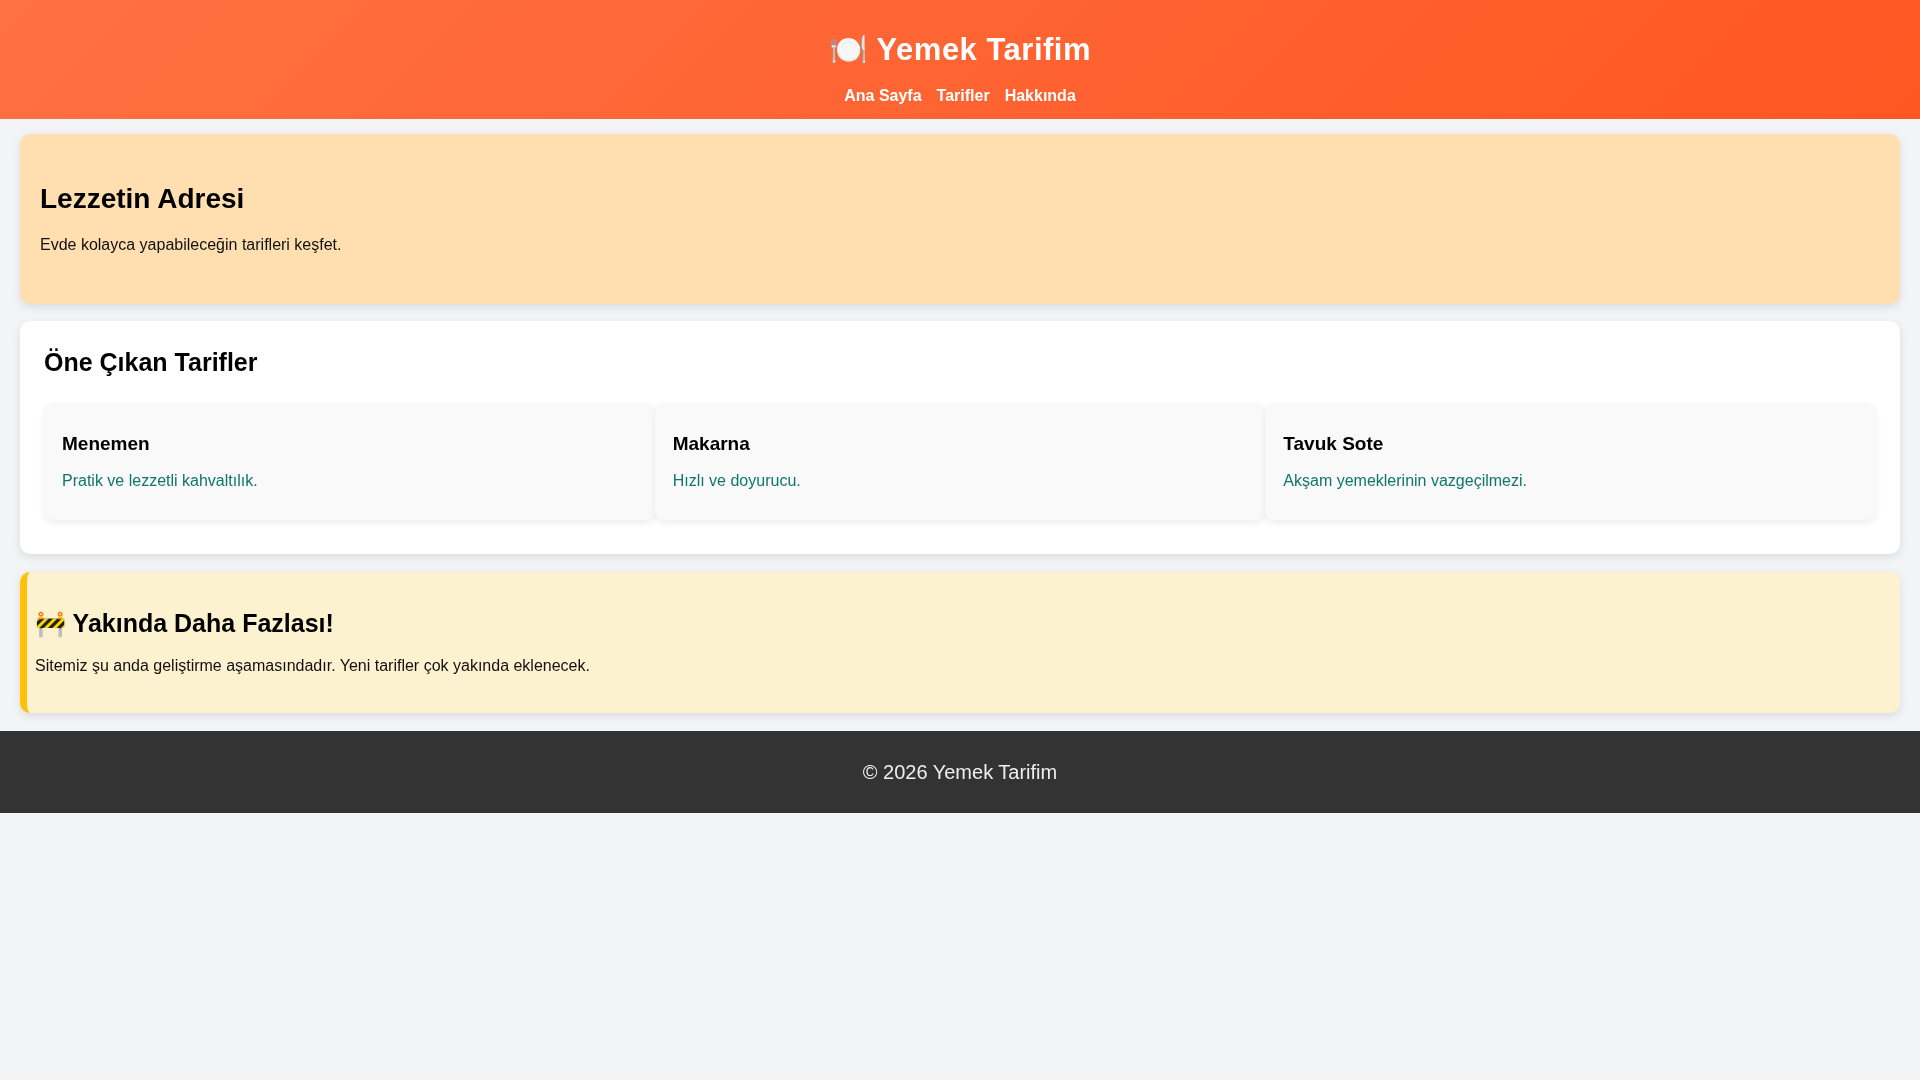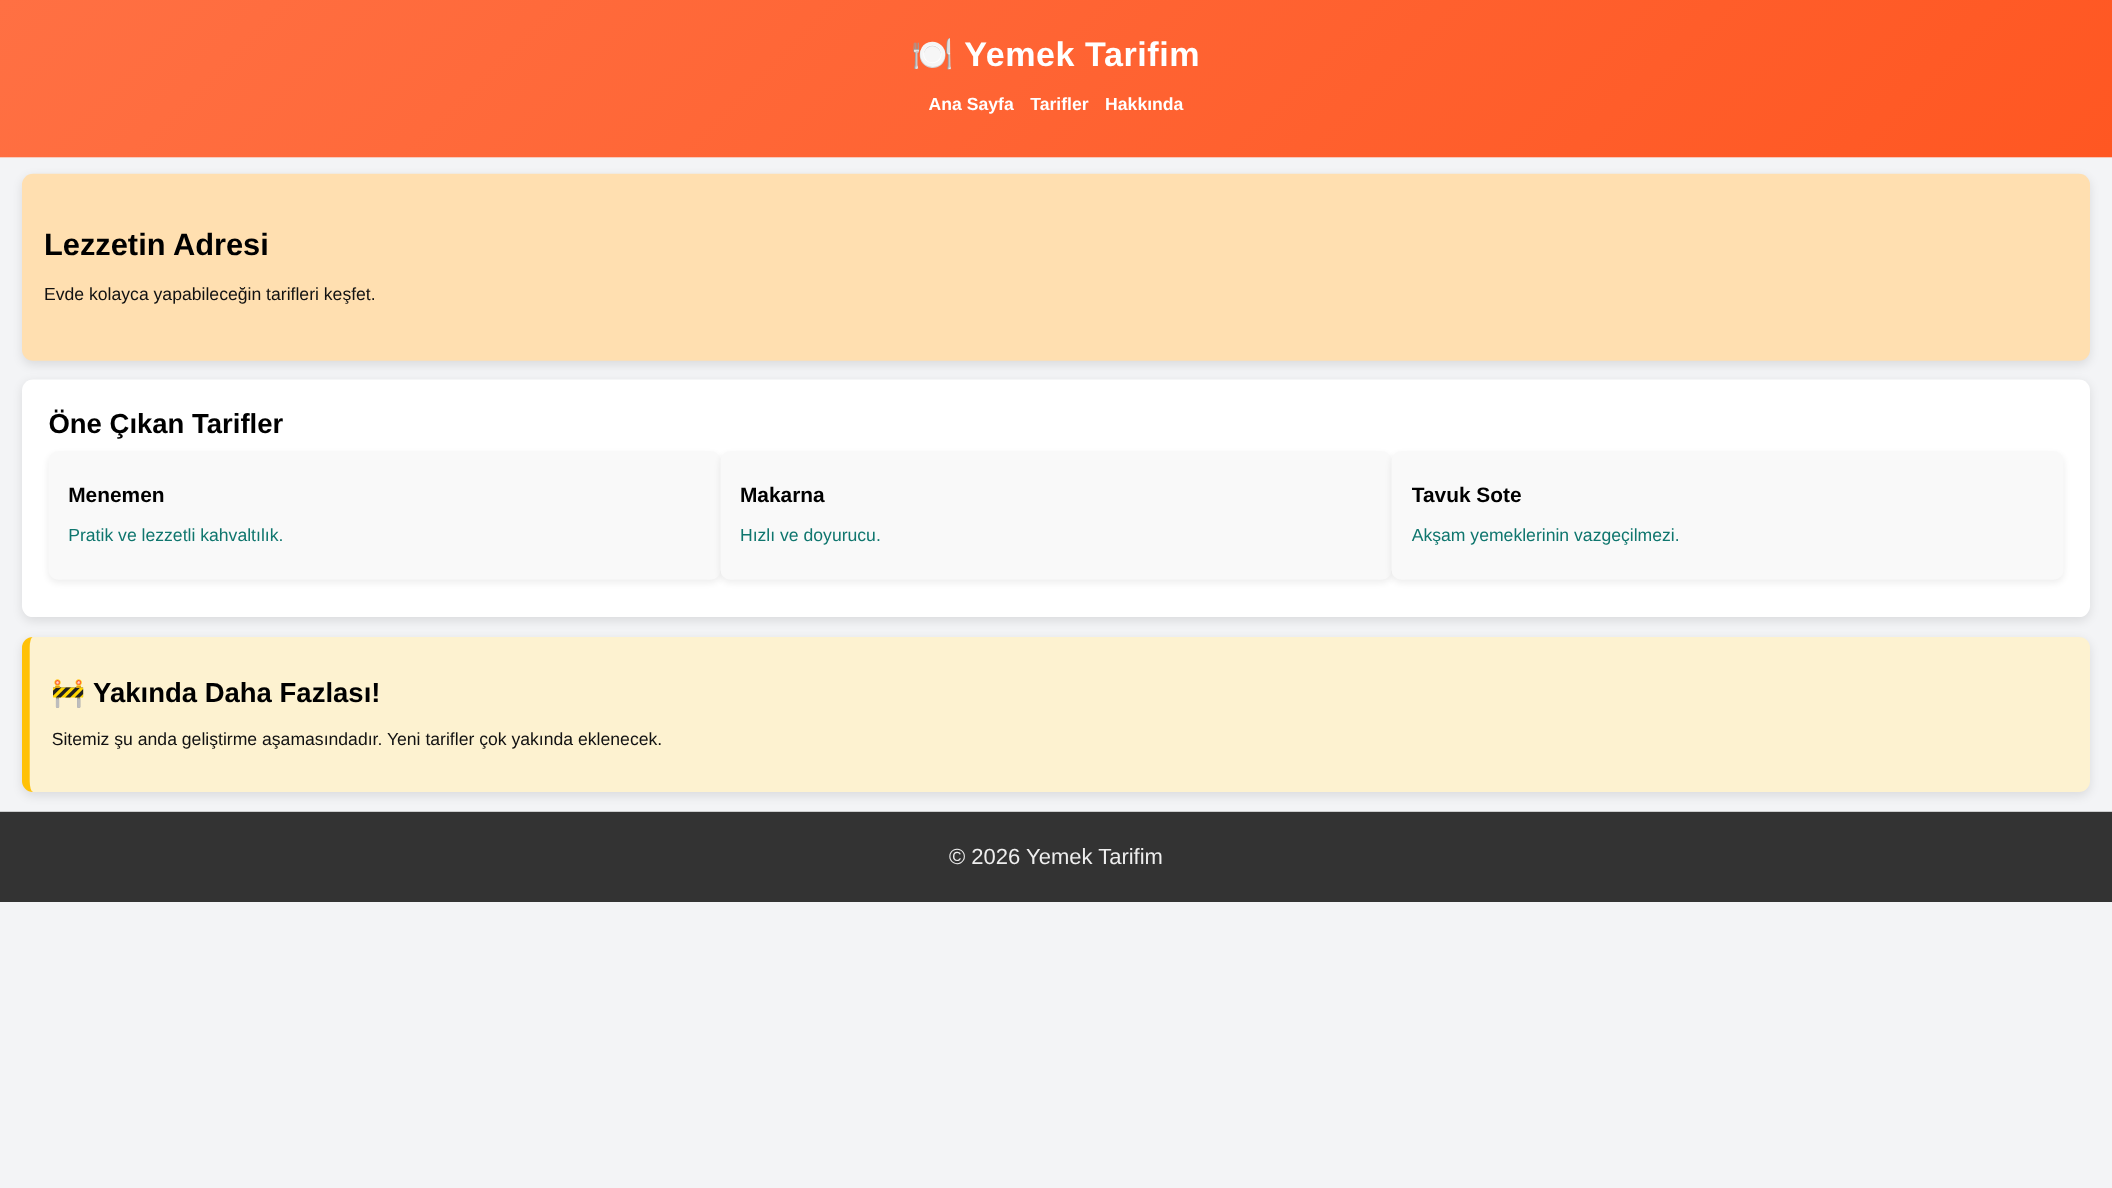--- a/index.html
+++ b/index.html
@@ -19,21 +19,21 @@
   body{
     width:1920px;
     height:1080px;
     background:var(--page-bg);
     font-family:"Liberation Sans", sans-serif;
     color:#111;
   }
 
   
   .app-header{
-    height:143px;
+    height:119px;
     background:linear-gradient(135deg, var(--orange-1) 0%, var(--orange-2) 100%);
     text-align:center;
     padding-top:32px;
   }
   .site-title{
     margin:0;
     font-size:31px;
     line-height:36px;
     font-weight:bold;
     color:#ffffff;
@@ -83,21 +83,21 @@
   }
 
   
   .featured{
     background:#ffffff;
     border-radius:10px;
     padding:26px 24px 34px;
     margin-top:17px;
   }
   .featured h2{
-    margin:0 0 9px;
+    margin:0 0 26px;
     font-size:25px;
     line-height:30px;
     font-weight:bold;
     color:#000;
   }
   .cards{
     display:flex;
     gap:0;
   }
   .card{
@@ -119,21 +119,21 @@
     font-size:16px;
     line-height:20px;
     color:#0f766e;
   }
 
   
   .notice{
     background:var(--cream);
     border-left:7px solid var(--amber);
     border-radius:10px;
-    padding:36px 20px;
+    padding:36px 8px;
     margin-top:18px;
   }
   .notice h2{
     margin:0 0 16px;
     font-size:25px;
     line-height:31px;
     font-weight:bold;
     color:#000;
   }
   .notice p{

